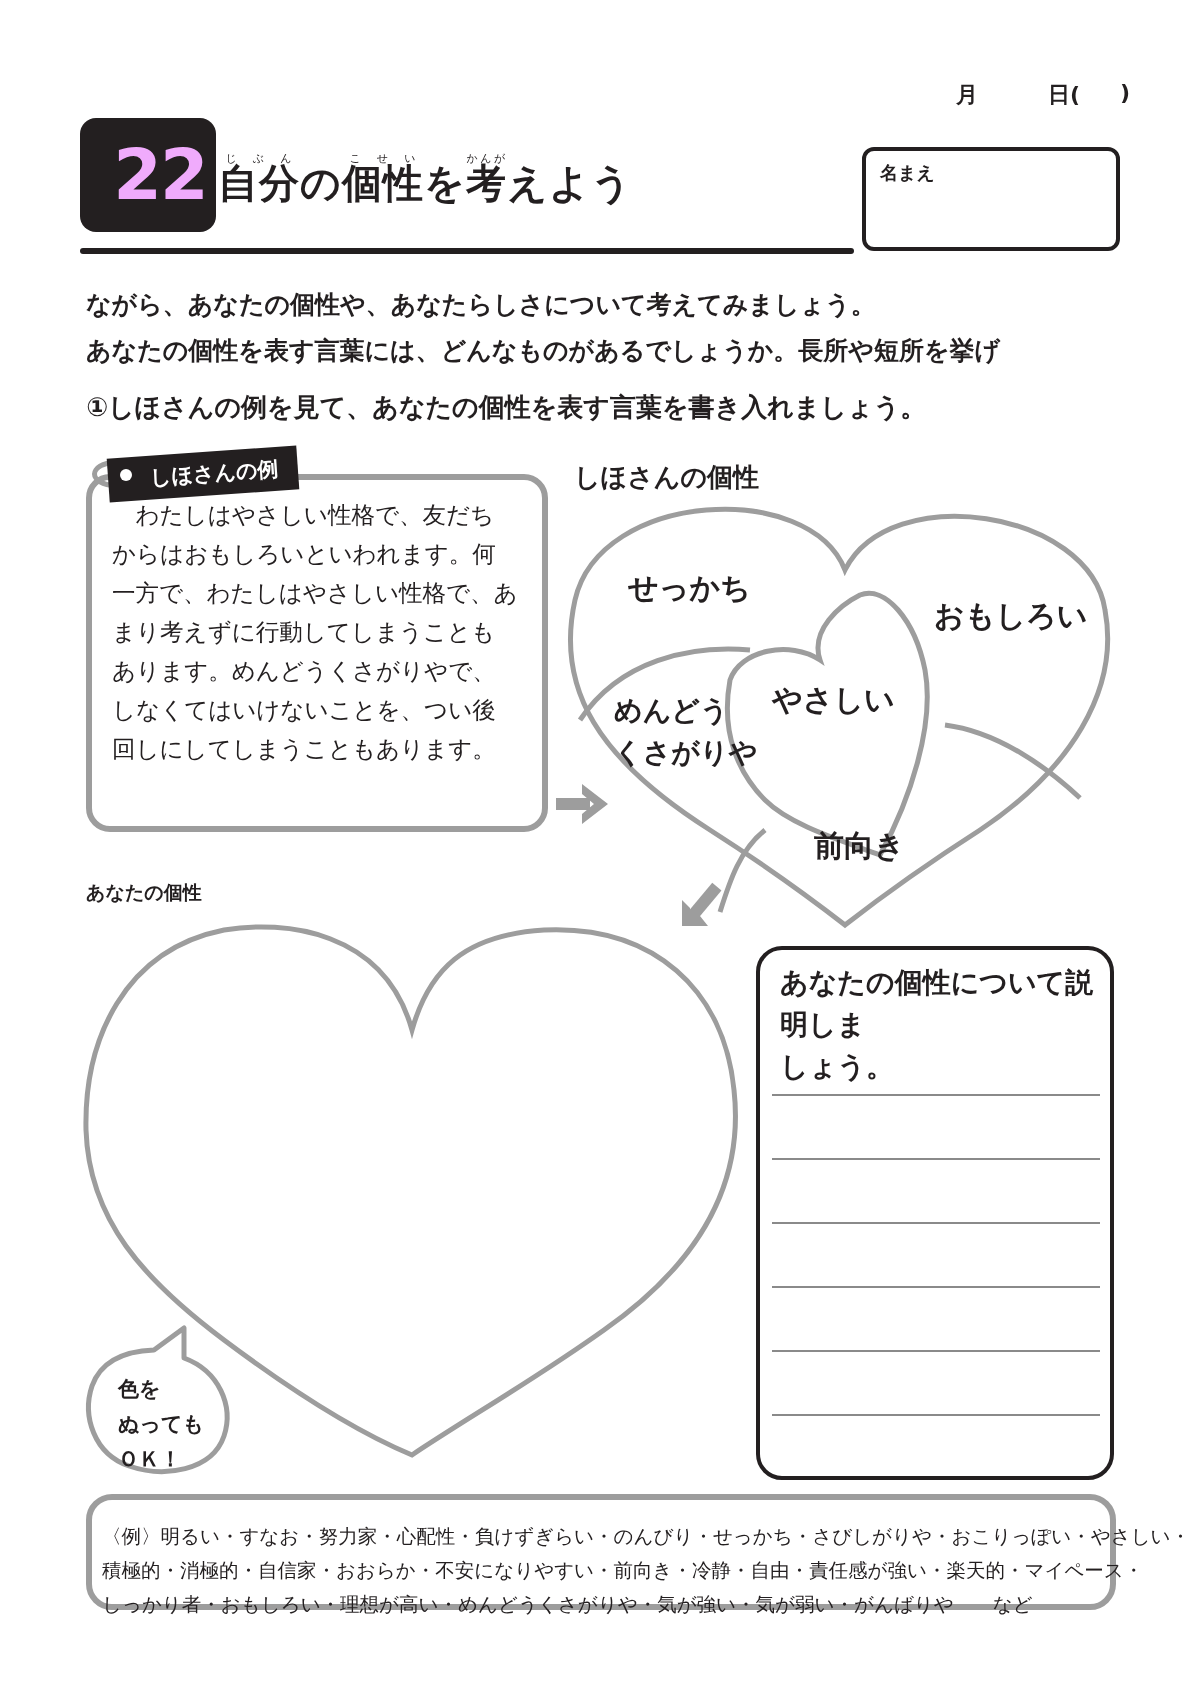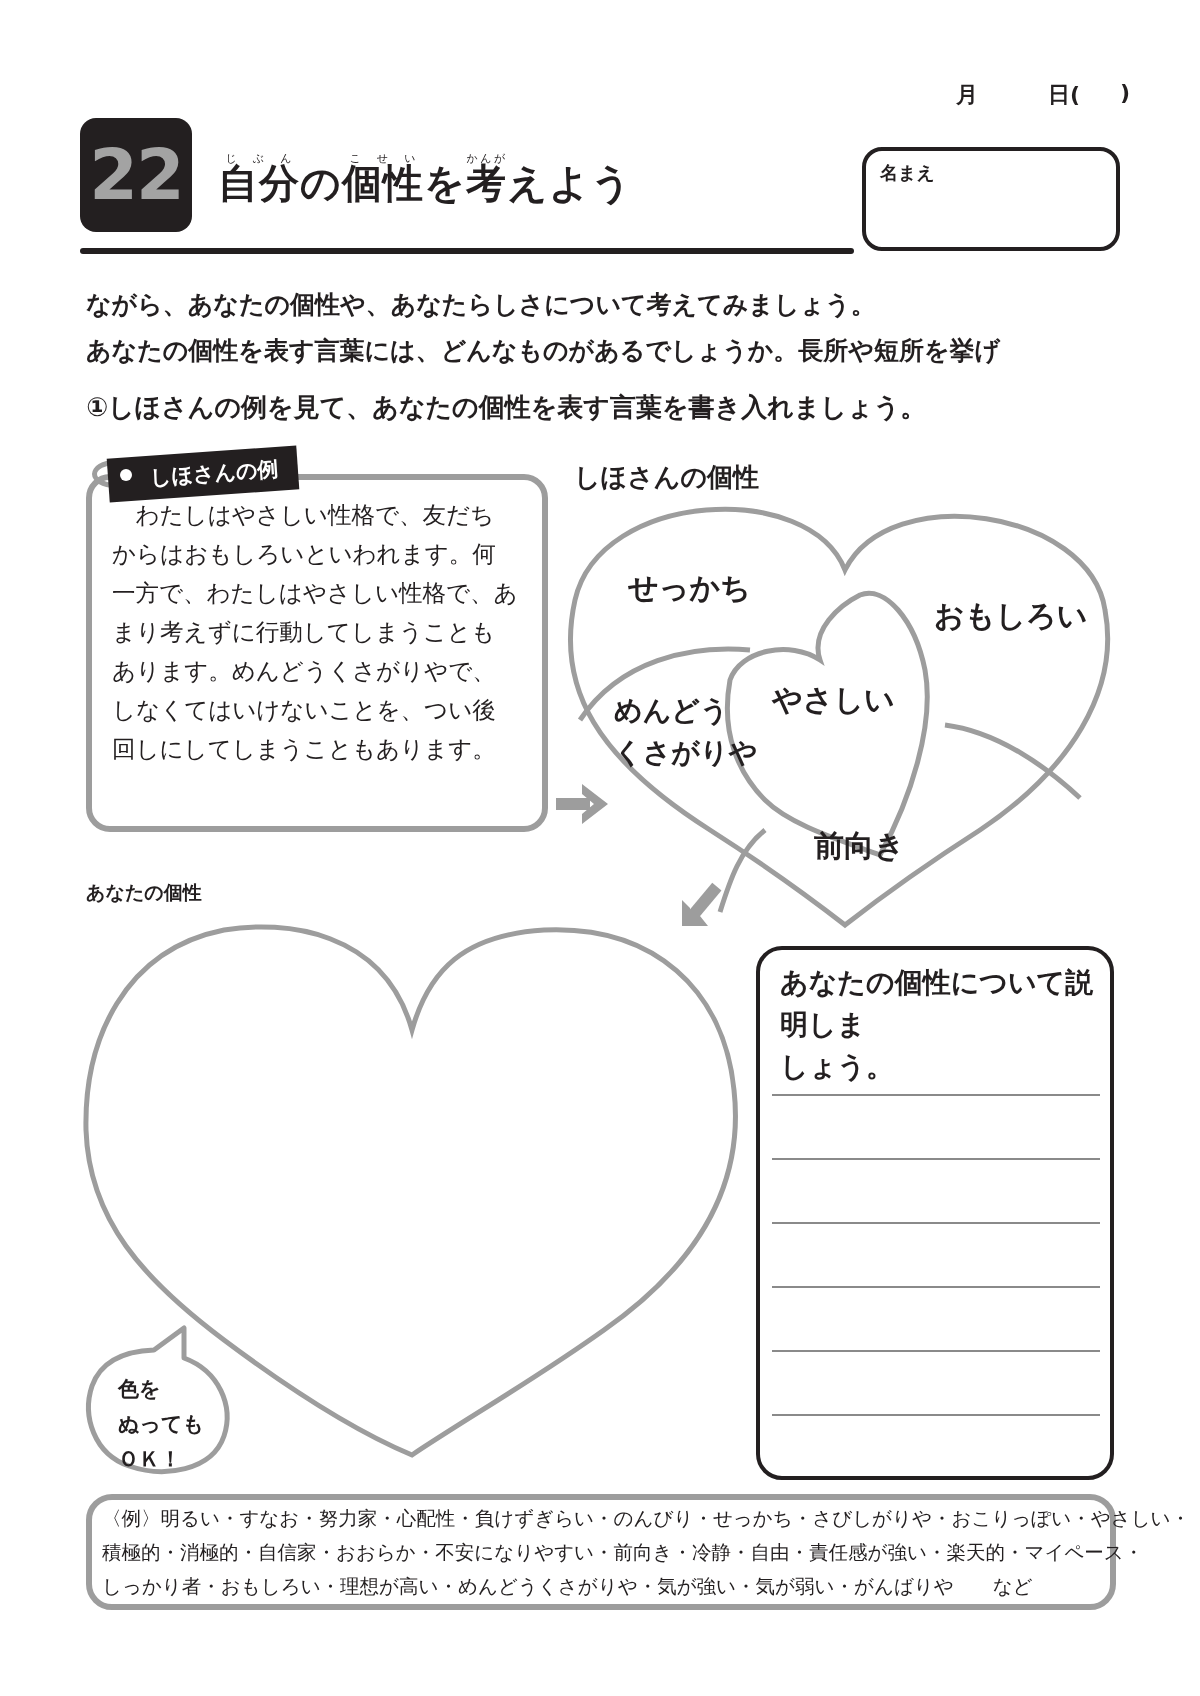--- a/index.html
+++ b/index.html
@@ -3,43 +3,43 @@
 <meta charset="utf-8">
 <style>
   html, body { margin:0; padding:0; background:#fff; }
   body { width:1200px; height:1696px; position:relative; overflow:hidden;
          font-family:"DejaVu Sans", "Liberation Sans", sans-serif; color:#231f20; }
   .abs { position:absolute; }
   ruby rt { font-size:9px; font-weight:normal; color:#231f20;margin-top:12px; }
   .date { top:80px; right:70px; font-size:22px; font-weight:bold; display:flex; gap:0; }
   .date span { display:inline-block; }
   .badge { left:80px; top:118px; width:112px; height:114px; background:#231f20; border-radius:16px;
-           color:#a3a3a3; font-size:70px; font-weight:bold; display:flex; align-items:center; justify-content:center; letter-spacing:-2px; }
+           color:#f0abfc; font-size:70px; font-weight:bold; display:flex; align-items:center; justify-content:center; letter-spacing:-2px;padding-left:24px; }
   .title { left:218px; top:140px; font-size:40px; font-weight:bold; letter-spacing:1px; }
   .title ruby rt { font-size:11px; }
   .title-rule { left:80px; top:248px; width:774px; height:6px; background:#231f20; border-radius:3px; }
-  .namebox { left:862px; top:147px; width:258px; height:104px; border:4px solid #231f20; border-radius:20px; box-sizing:border-box; }
+  .namebox { left:862px; top:147px; width:258px; height:104px; border:4px solid #231f20; border-radius:12px; box-sizing:border-box; }
   .namebox span { position:absolute; left:14px; top:10px; font-size:18px; font-weight:bold; }
   .intro { left:86px; top:282px; width:1040px; font-size:25px; font-weight:bold; line-height:46px; }
   .step { left:86px; top:390px; font-size:26px; font-weight:bold; }
   .example-box { left:86px; top:474px; width:462px; height:358px; border:6px solid #9d9d9d; border-radius:24px; box-sizing:border-box; }
   .example-text { left:112px; top:496px; width:424px; font-size:23.5px; line-height:39px; }
   .tag { left:108px; top:452px; width:190px; height:44px; background:#231f20; color:#fff; transform:rotate(-4deg);
          font-size:21px; font-weight:bold; display:flex; align-items:center; padding-left:42px; box-sizing:border-box; }
   .tag-dot { left:120px; top:469px; width:12px; height:12px; background:#fff; border-radius:50%; }
   .tag-ring { left:92px; top:460px; width:46px; height:28px; border:5px solid #9d9d9d; border-radius:50%; box-sizing:border-box; }
   .shiho-label { left:574px; top:460px; font-size:26px; font-weight:bold; }
   .anata-label { left:86px; top:880px; font-size:19px; font-weight:bold; }
   .heart-word { font-size:30px; font-weight:bold; }
   .explain-box { left:756px; top:946px; width:358px; height:534px; border:4px solid #231f20; border-radius:26px; box-sizing:border-box; }
   .explain-text { left:780px; top:962px; width:330px; font-size:28px; font-weight:bold; line-height:42px; }
   .line { position:absolute; left:772px; width:328px; height:2px; background:#8a8a8a; }
   .bubble-text { left:118px; top:1372px; font-size:21px; font-weight:bold; line-height:35px; }
   .examples { left:86px; top:1494px; width:1030px; height:116px; border:6px solid #9d9d9d; border-radius:26px; box-sizing:border-box;
-              padding:2px 10px; font-size:19.5px; line-height:34px; }
+              padding:20px 10px; font-size:19.5px; line-height:34px; }
   .examples .row { white-space:nowrap; }
   svg { position:absolute; overflow:visible; }
 </style>
 </head>
 <body>
 
 <div class="abs date">
   <span style="margin-right:70px">月</span>
   <span style="margin-right:40px">日(</span>
   <span>)</span>

